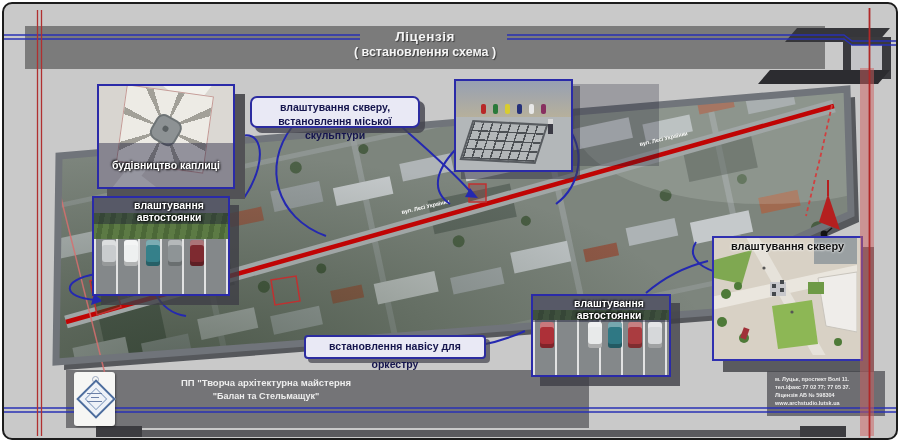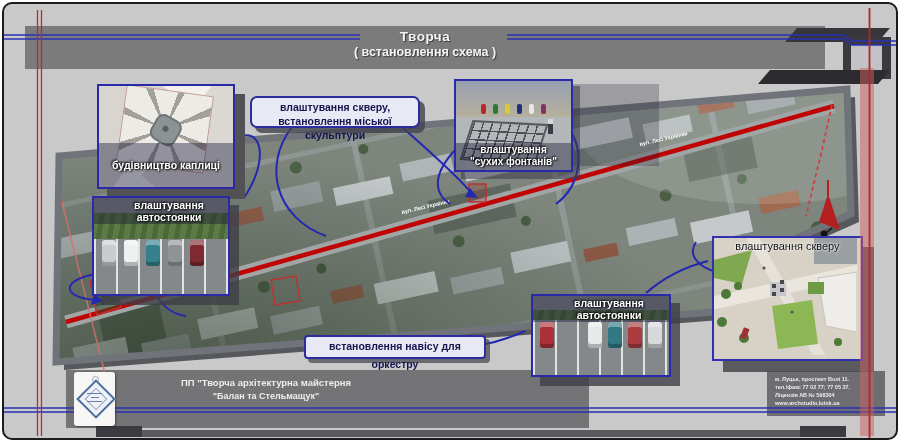--- a/index.html
+++ b/index.html
@@ -44,38 +44,38 @@
   .fn-person{position:absolute;right:18px;top:2px;width:5px;height:15px;background:linear-gradient(#d8d8d8 30%,#3a3a44 30%);}
   .fountains-label{bottom:0;font-size:10px;line-height:12px;padding:1px 0 2px;}
   .inset-parkL{left:88px;top:192px;width:134px;height:96px;background:#85898b;box-shadow:9px 9px 0 rgba(62,62,70,.8);}
   .inset-parkR{left:527px;top:290px;width:136px;height:79px;background:#85898b;box-shadow:9px 9px 0 rgba(62,62,70,.8);}
   .pk-label{top:0;font-size:10.5px;padding:1px 8px;}
   .pk-grass{position:absolute;left:0;width:100%;background:repeating-linear-gradient(100deg,#5c7a44 0 6px,#4c6838 6px 11px);}
   .pk-lot{position:absolute;left:0;width:100%;background:#84888a;
     background-image:repeating-linear-gradient(90deg,rgba(242,242,242,.85) 0 2px,transparent 2px 22px);}
   .car{position:absolute;width:14px;height:26px;border-radius:3px;box-shadow:inset 0 5px 0 rgba(255,255,255,.35),inset 0 -4px 0 rgba(0,0,0,.25);}
   .inset-sq{left:708px;top:232px;width:147px;height:121px;background:#d8d1c5;box-shadow:11px 11px 0 rgba(70,72,76,.85);border-color:#3030b0;}
-  .sq-label{position:absolute;left:0;top:2px;width:100%;text-align:center;color:#101010;font-weight:normal;font-size:11px;
+  .sq-label{position:absolute;left:0;top:2px;width:100%;text-align:center;color:#101010;font-weight:bold;font-size:11px;
     text-shadow:0 0 3px rgba(255,255,255,.9),0 0 2px rgba(255,255,255,.9);z-index:2;}
   
   .callout{position:absolute;background:#e9e9f5;border:2px solid #2c2ca0;border-radius:7px;color:#15154d;font-weight:bold;
     text-align:center;z-index:25;box-shadow:5px 5px 0 rgba(66,66,76,.8);}
   .co-sculpture{left:246px;top:92px;width:170px;height:32px;font-size:10.5px;line-height:14px;padding-top:2px;box-sizing:border-box;}
   .co-canopy{left:300px;top:331px;width:178px;height:20px;font-size:10.5px;line-height:18px;border-radius:4px;box-shadow:4px 4px 0 rgba(66,66,76,.7);}
   svg text{font-family:"Liberation Sans","DejaVu Sans",sans-serif;}
 </style>
 </head>
 <body>
 
 <div class="stage">
 <div class="board">
 
   <div class="abs title-band">
     <div class="title-wrap">
-      <div class="title-main">Творча</div>
+      <div class="title-main">Ліцензія</div>
       <div class="title-sub">( встановлення схема )</div>
     </div>
   </div>
 
   <div class="abs bottom-bar"></div>
   <div class="abs addr-box">
     <div class="addr-text">
       <div>м. Луцьк, проспект Волі 11.</div>
       <div>тел./факс 77 02 77; 77 05 37.</div>
       <div>Ліцензія АБ № 598304</div>
@@ -228,24 +228,20 @@
       <i style="background:#b82828;"></i>
           <i style="background:#2a7a3a;"></i>
           <i style="background:#d8cc30;"></i>
       <i style="background:#24307a;"></i>
           <i style="background:#e8e8e8;"></i>
           <i style="background:#883060;"></i>
     </div>
     <div class="abs fn-plaza">
       <div class="fn-grid"></div>
       <div class="fn-person"></div>
-    </div>
-    <div class="ph-label fountains-label" style="bottom:0;">
-      <div>влаштування</div>
-      <div>"сухих фонтанів"</div>
     </div>
   </div>
 
   <div class="abs inset inset-parkL">
     <div class="pk-grass" style="top:15px;height:26px;"></div>
     <div class="pk-lot" style="top:41px;height:55px;">
       <div class="car" style="left:8px;top:1px;background:#c9ccce;"></div>
       <div class="car" style="left:30px;top:1px;background:#eef0f0;"></div>
       <div class="car" style="left:52px;top:1px;background:#35808a;"></div>
       <div class="car" style="left:74px;top:1px;background:#8e9496;"></div>

